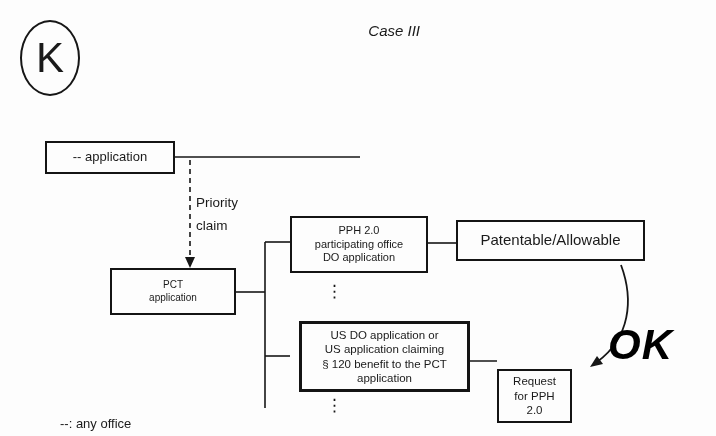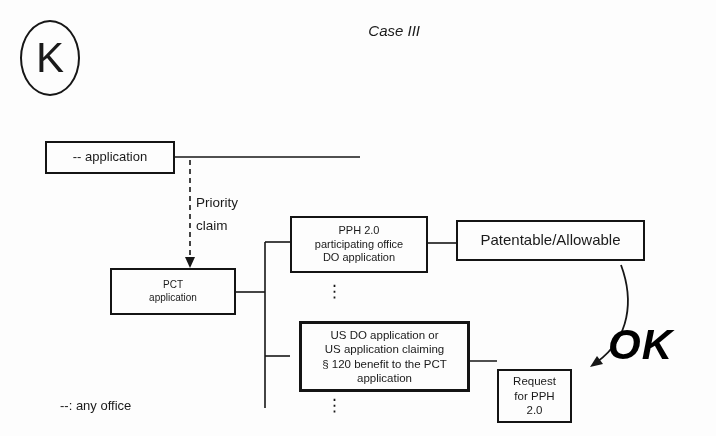--- a/index.html
+++ b/index.html
@@ -84,21 +84,21 @@
     left: 608px; top: 324px;
     font-size: 42px;
     font-weight: 800;
     letter-spacing: 1px;
     color: #000000;
     line-height: 1;
     font-style: italic;
   }
   .legend {
     position: absolute;
-    left: 60px; top: 398px;
+    left: 60px; top: 416px;
     font-size: 13px;
   }
 </style>
 </head>
 <body>
 
 <div class="page">
 
   <svg class="wires" viewBox="0 0 716 436" xmlns="http://www.w3.org/2000/svg">
 

